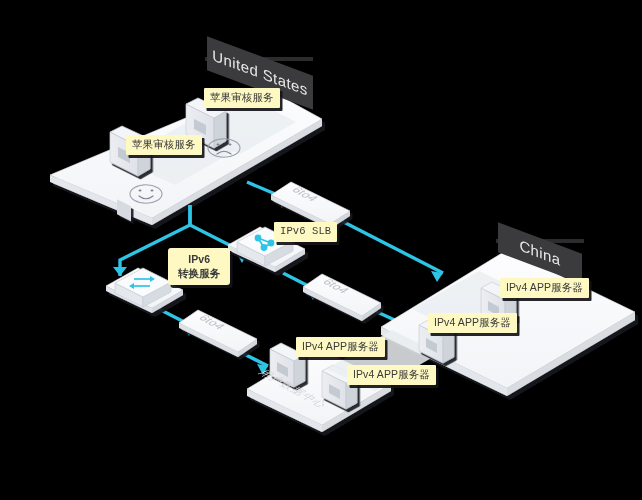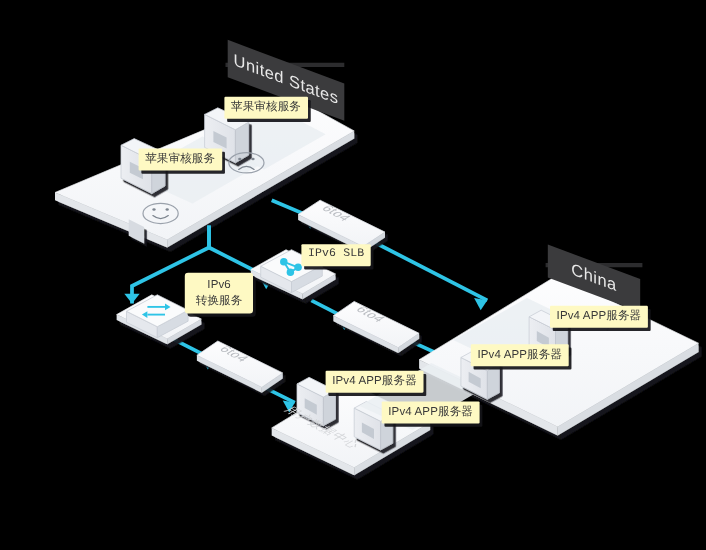--- a/index.html
+++ b/index.html
@@ -36,21 +36,21 @@
     letter-spacing: 0.1px;
     text-align: center;
     z-index: 40;
     margin-left: 36px;
   }
   .lbl.two-line {
     line-height: 14px;
     padding: 4px 10px 5px 10px;
     border-radius: 3px;
   }
-  .lbl span { display: block; }
+  .lbl span { display: block; font-weight: bold; }
 
   
   .banner {
     position: absolute;
     color: #e8e8e8;
     font-size: 15px;
     letter-spacing: 0.4px;
     z-index: 35;
     text-align: center;
     background: #3b3b3d;

